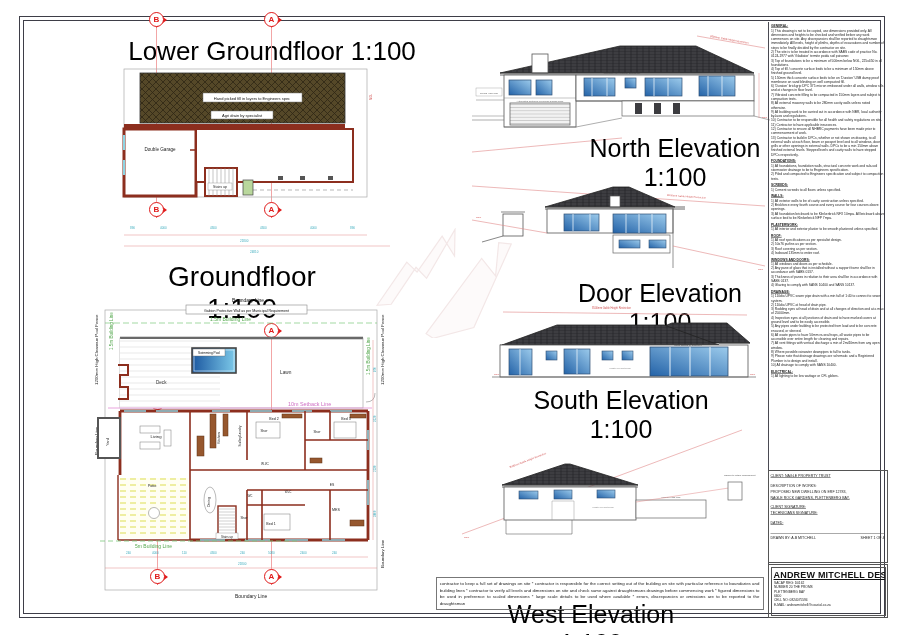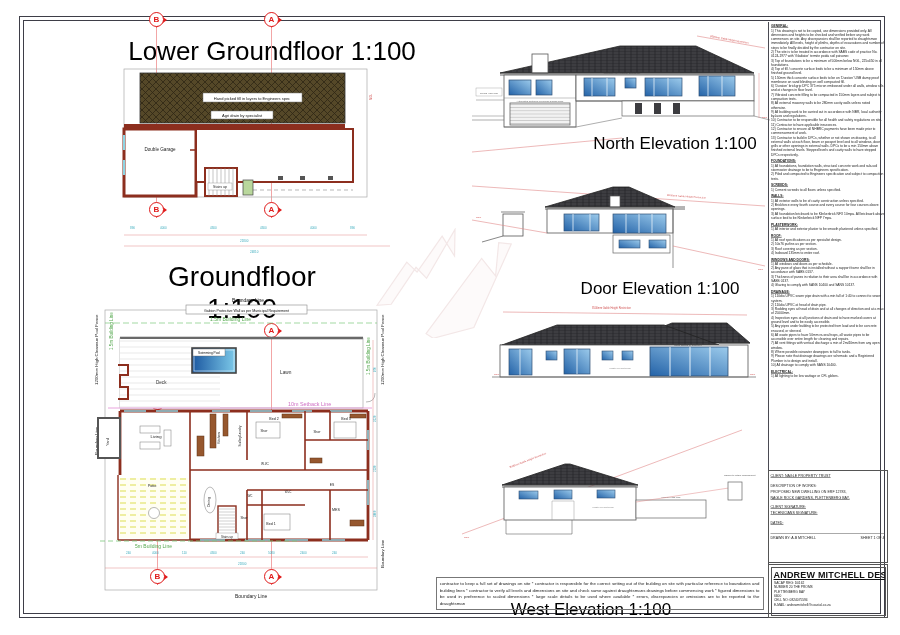--- a/index.html
+++ b/index.html
@@ -4,21 +4,21 @@
 <style>
   html,body{margin:0;padding:0;background:#fff;}
   #canvas{position:relative;width:900px;height:635px;background:#ffffff;overflow:hidden;
           font-family:"Liberation Sans",sans-serif;color:#111;}
   .frame-outer{position:absolute;left:19px;top:16px;width:864px;height:600px;border:1px solid #3e3e48;}
   .frame-inner{position:absolute;left:3px;top:3px;right:3px;bottom:3px;border:1px solid #3e3e48;}
   svg{position:absolute;}
   svg text{font-family:"Liberation Sans",sans-serif;}
   .title{position:absolute;text-align:center;color:#000;font-weight:400;letter-spacing:0;}
   .t-lg{font-size:26px;}
-  .t-md{font-size:17px;}
+  .t-md{font-size:25px;}
   .t-gf{font-size:28px;}
   
   .mk{position:absolute;width:18px;height:16px;}
   .mk .tri{position:absolute;left:7px;top:0;width:0;height:0;border-left:11px solid #e01b1b;
            border-top:8px solid transparent;border-bottom:8px solid transparent;}
   .mk .cir{position:absolute;left:0;top:0;width:13px;height:13px;border:1.2px solid #e01b1b;border-radius:50%;
            background:#fff;color:#e01b1b;font-size:8px;font-weight:bold;text-align:center;line-height:13px;}
   .sline{position:absolute;width:1px;background:#f2a6a6;}
   
   .vsep{position:absolute;left:768px;top:22px;width:1px;height:593px;background:#4a4a52;}
@@ -393,20 +393,21 @@
       <rect x="150" y="53" width="11" height="9" fill="url(#wing)" stroke="#2f4f74" stroke-width="0.6"></rect>
       <rect x="178" y="49" width="78" height="29" fill="url(#wing)" stroke="#2f4f74" stroke-width="0.8"></rect>
       <path d="M198 49 V78 M218 49 V78 M238 49 V78" stroke="#e8f2fa" stroke-width="1"></path>
       <text x="216" y="47.5" font-size="2.4" text-anchor="middle" fill="#555">Stack Sliders by Engineer</text>
       <text x="148" y="71" font-size="2.3" text-anchor="middle" fill="#888">Plaster &amp; Paint finish</text>
     </g>
     <path d="M20 79 H284" stroke="#666" stroke-width="0.7"></path>
     <text x="22" y="77" font-size="2.5" fill="#d05050">NGL</text>
     <text x="278" y="77" font-size="2.5" fill="#d05050">NGL</text>
   </svg>
+  <div class="title t-md" style="left:516px;top:386px;width:210px;">South Elevation 1:100</div>
 
   <svg style="left:462px;top:424px;" width="300" height="122" viewBox="0 0 300 122">
     <path d="M0 110 L280 6" stroke="#e08989" stroke-width="0.6"></path>
     <text x="48" y="44" font-size="2.6" fill="#d05050" transform="rotate(-21 48 44)">8500mm Gable Height Restriction</text>
     <g>
       <polygon points="40,61 103,40 108,40 176,61" fill="url(#tile)" stroke="#222" stroke-width="0.8"></polygon>
       <path d="M40 61 H176 M40 63 H176" stroke="#444" stroke-width="0.8"></path>
     </g>
     <g>
       <rect x="42" y="63" width="132" height="33" fill="#fff" stroke="#555" stroke-width="0.8"></rect>

